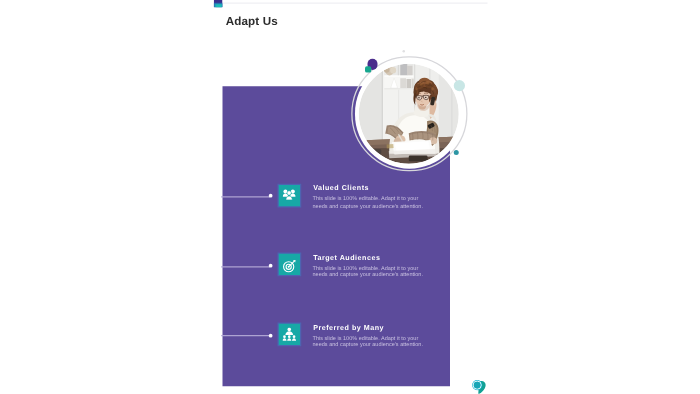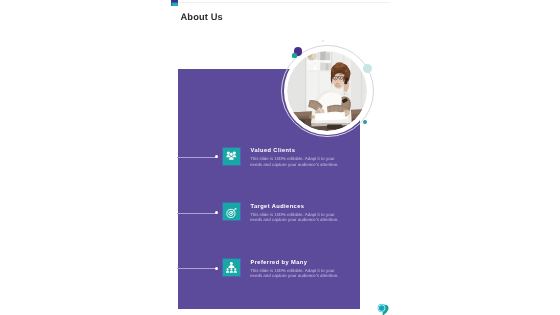--- a/index.html
+++ b/index.html
@@ -51,21 +51,21 @@
 
   <div class="hdr-line"></div>
 
   <svg id="brand-mark" viewBox="0 0 7 12">
     <path d="M0 0 H7 V11.8 H0 Z" fill="#3a2f8e"></path>
     <path d="M0 8.1 H7 V11.8 H0 Z" fill="#2867ab"></path>
     <path d="M0.7 8.9 H7 V11.8 H0.7 Z" fill="#1f9cba"></path>
     <path d="M1.9 9.6 H6.2 V11.8 H1.9 Z" fill="#1cbcb5"></path>
   </svg>
 
-  <div id="title">About Us</div>
+  <div id="title">Adapt Us</div>
 
   <div id="panel"></div>
 
   <div id="photo-wrap">
     <div id="photo-white"></div>
     <div id="photo-ring"></div>
     <div id="photo-img">
       <svg width="80" height="80" viewBox="0 0 80 80">
         <defs>
           <clipPath id="pclip">

